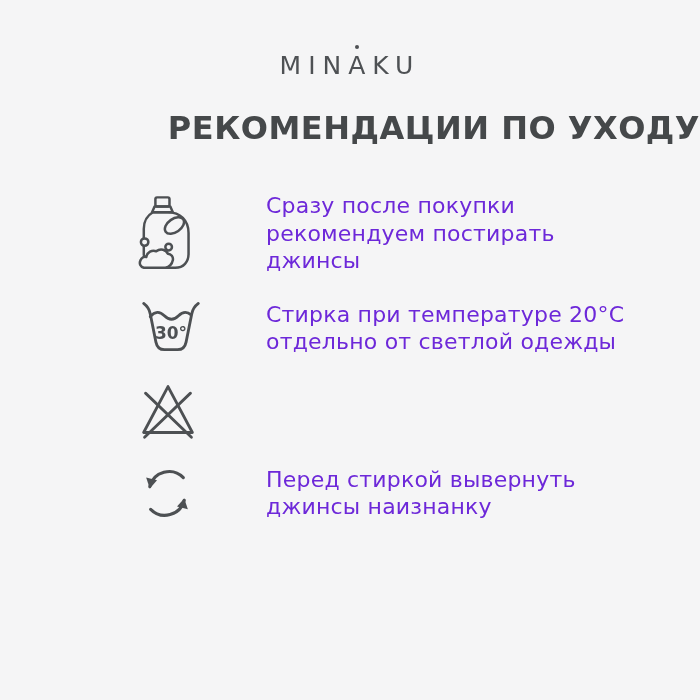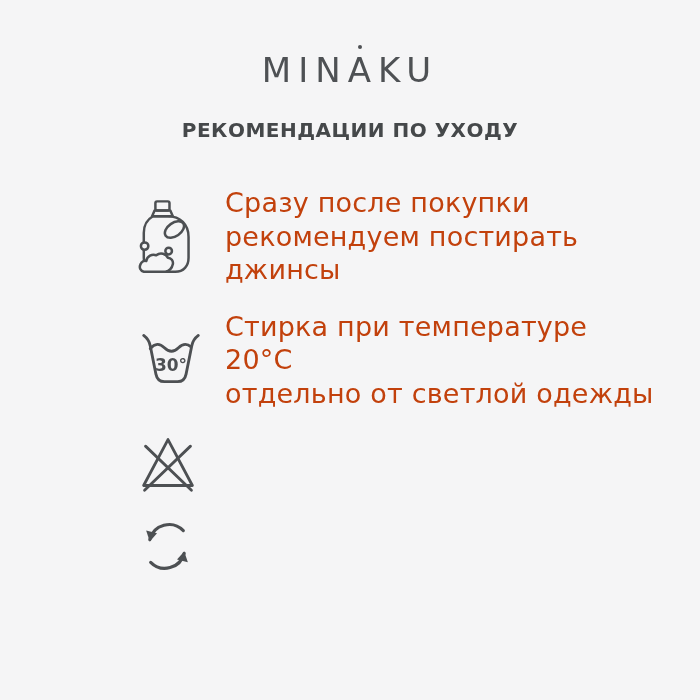--- a/index.html
+++ b/index.html
@@ -11,39 +11,39 @@
   .poster{
     width:700px;height:700px;
     background:#f5f5f6;
     box-sizing:border-box;
     overflow:hidden;
   }
   
   .logo{
     padding-top:52px;
     text-align:center;
-    font-size:34px;
+    font-size:25px;
     font-weight:400;
     letter-spacing:7px;
     color:#4e5154;
     line-height:1.1;
   }
   .logo-a{position:relative;display:inline-block;}
   .logo-dot{
     position:absolute;
     left:50%;top:-7px;
     width:4px;height:4px;margin-left:-5px;
     border-radius:50%;
     background:#4e5154;
   }
   
   .title{
     margin:30px 0 0 0;
-    text-align:center;
-    font-size:20px;
+    text-align:right;
+    font-size:32px;
     font-weight:700;
     letter-spacing:.5px;
     color:#45484a;
     line-height:1.15;
   }
   
   .items{
     margin:44px 40px 0 138px;
   }
   .care-row{
@@ -52,25 +52,26 @@
     margin-bottom:23px;
   }
   .icon-cell{
     flex:0 0 87px;
     display:flex;
     justify-content:flex-start;
     align-items:center;
   }
   .care-icon{color:#4d5053;display:block;}
   .care-text{
-    font-size:27px;
+    font-size:22px;
     line-height:1.24;
-    color:#c2410c;
+    color:#6d28d9;
     white-space:pre-line;
     letter-spacing:.2px;
+    margin-left:41px;
   }
   .basin-label{
     font-family:"DejaVu Sans","Liberation Sans",sans-serif;
     font-weight:700;
   }
 </style>
 </head>
 <body>
 
 <div class="poster">
@@ -124,17 +125,19 @@
 
     <div class="care-row">
       <div class="icon-cell">
         <svg class="care-icon" width="58" height="60" viewBox="0 0 64 66" fill="none" stroke="currentColor" stroke-width="3.5" stroke-linecap="round" stroke-linejoin="round">
           <path d="M13,26 A22,22 0 0 1 50,16"></path>
           <path d="M51,41 A22,22 0 0 1 14,51"></path>
           <path d="M13,28 L9,16 L21,19 Z" fill="currentColor" stroke="none"></path>
           <path d="M51,39 L55,51 L43,48 Z" fill="currentColor" stroke="none"></path>
         </svg>
       </div>
+      <div class="care-text">Перед стиркой вывернуть
+джинсы наизнанку</div>
     </div>
 
 
   </div>
 </div>
 
 </body></html>

